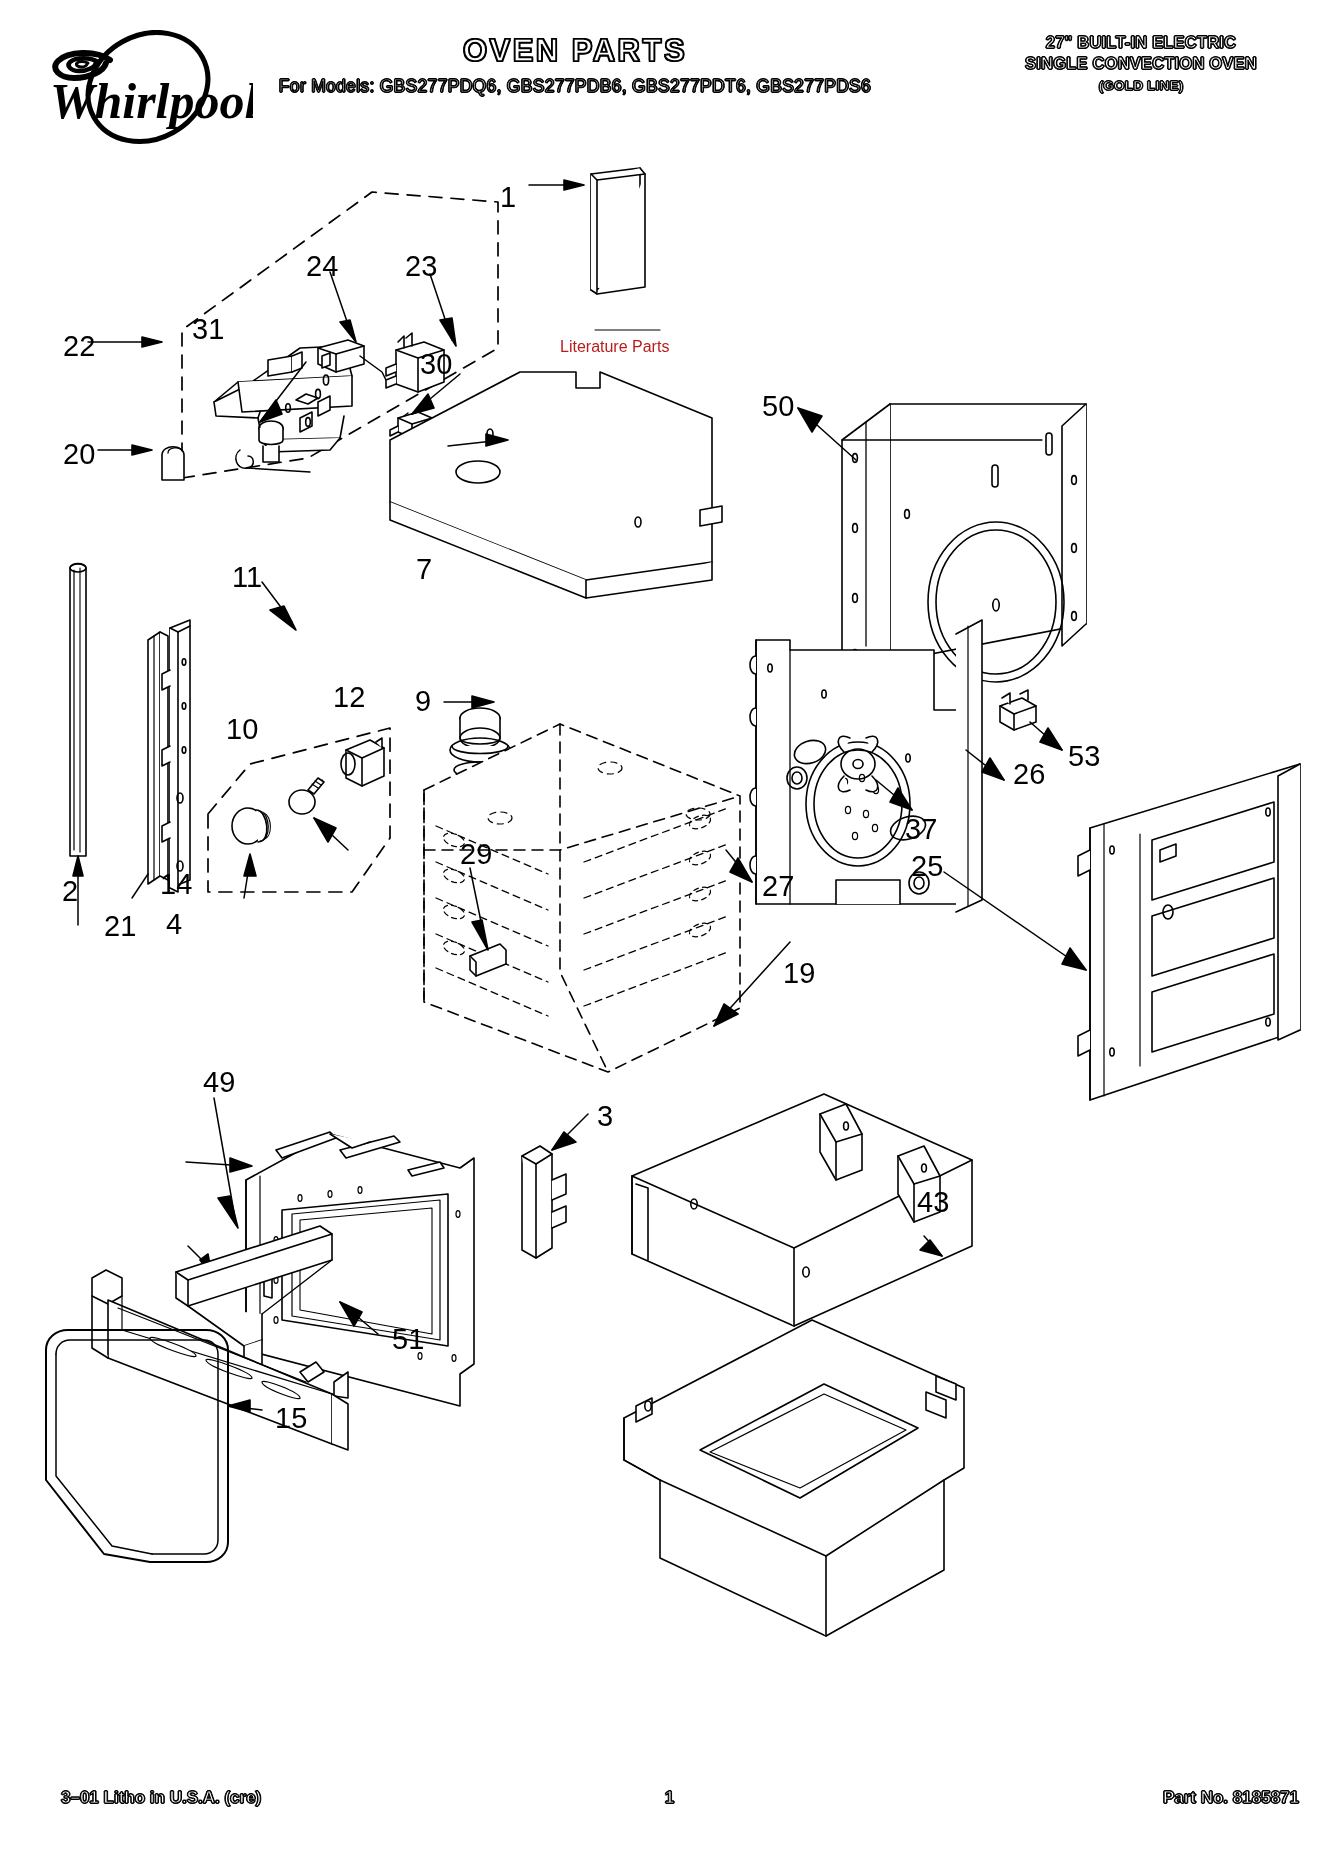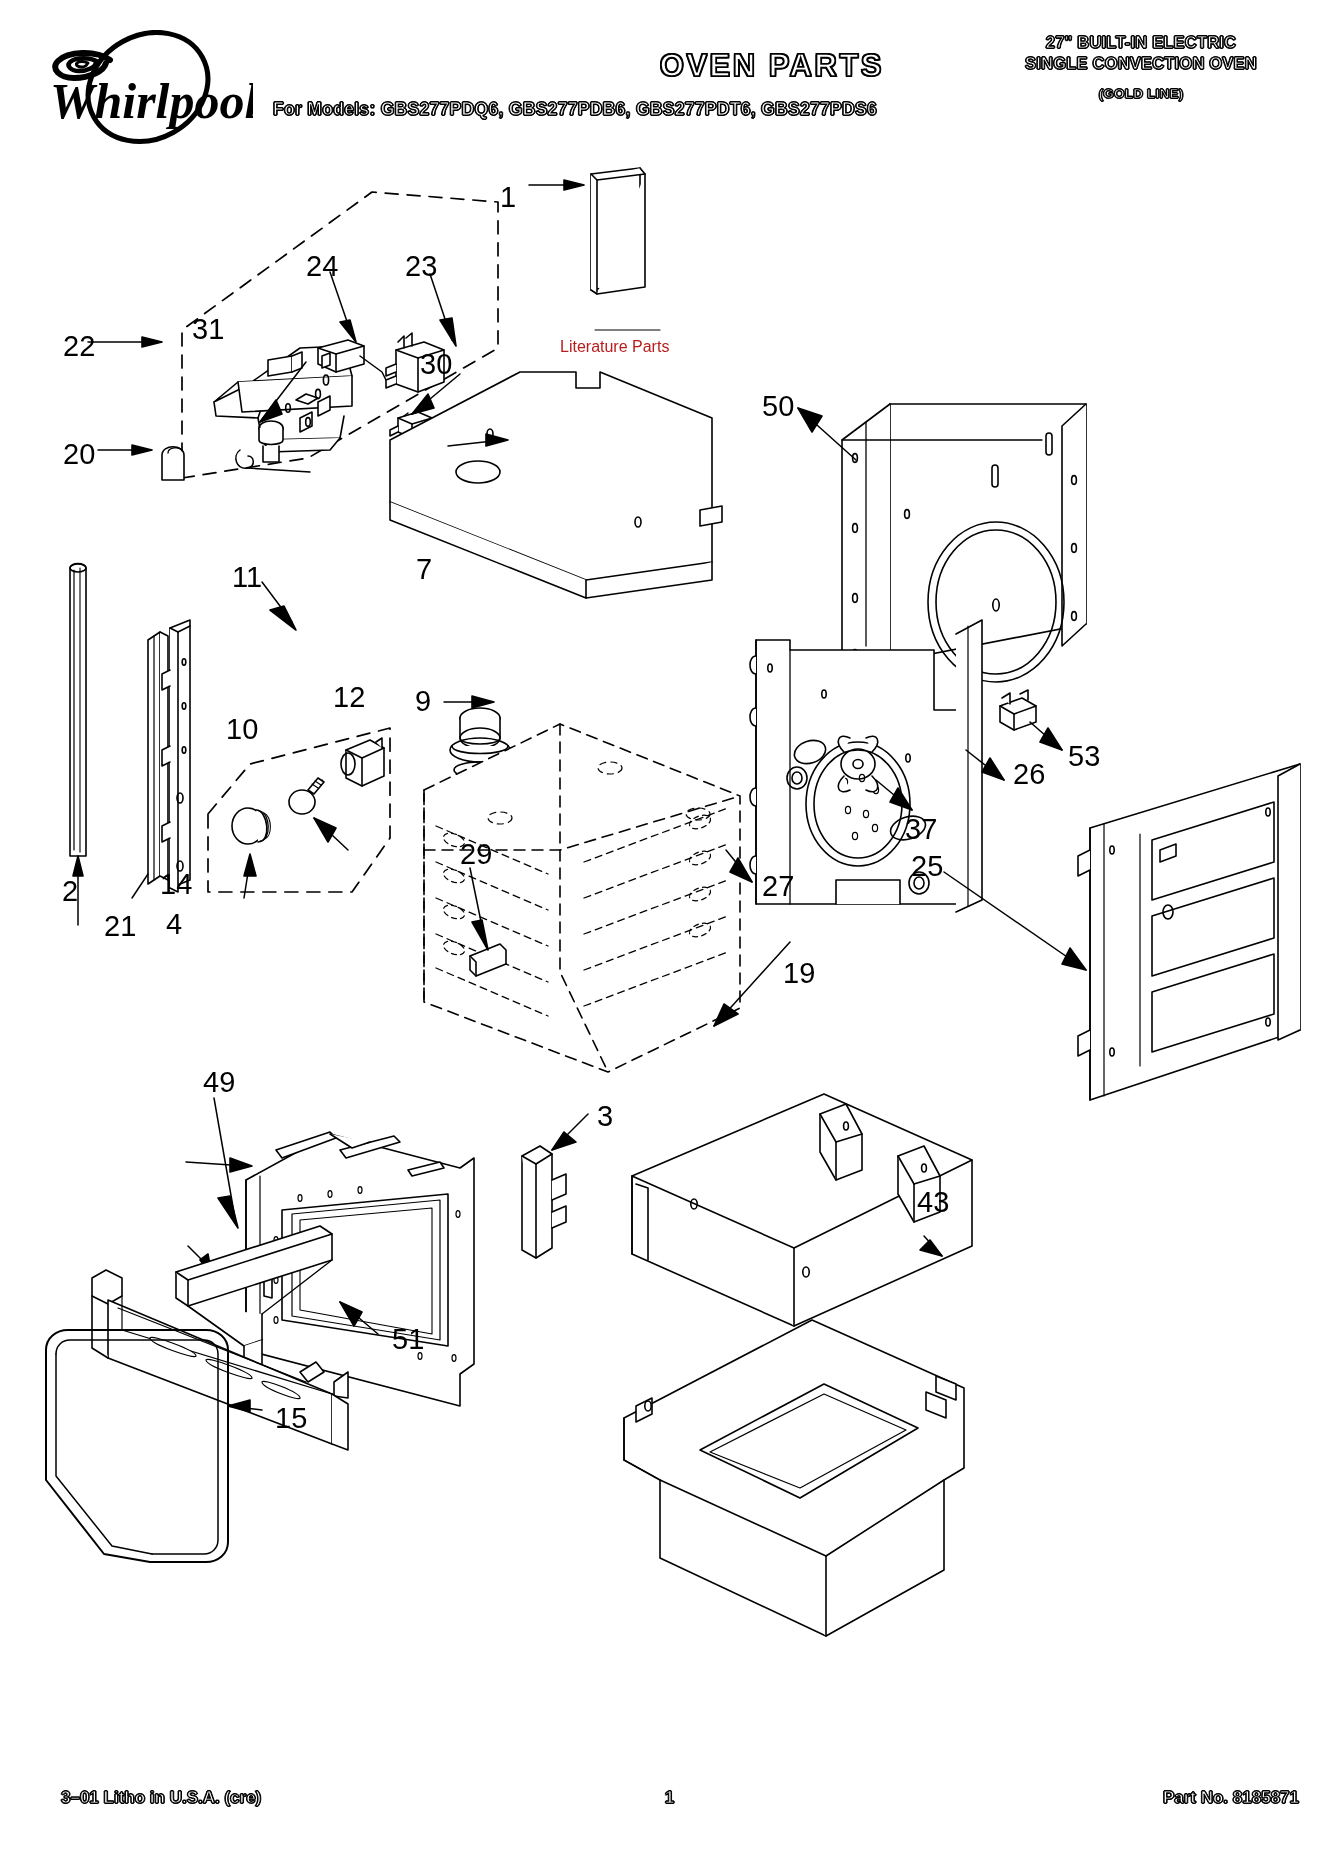--- a/index.html
+++ b/index.html
@@ -39,26 +39,25 @@
     font-family: "Liberation Sans", sans-serif;
     font-weight: bold;
     font-size: 31px;
     letter-spacing: 2.5px;
     line-height: 1.05;
     color: #fff;
     -webkit-text-stroke: 1.6px #000;
     text-shadow:
       -1px -1px 0 #000,  1px -1px 0 #000,
       -1px  1px 0 #000,  1px  1px 0 #000;
-    margin: 16px;
-    text-align: right;
+    margin: 1px;
   }
   .models-line {
     font-family: "Liberation Sans", sans-serif;
-    font-weight: bold;
+    font-weight: normal;
     font-size: 17.5px;
     letter-spacing: 0.3px;
     line-height: 1.25;
     color: #fff;
     -webkit-text-stroke: 1.15px #000;
     text-shadow:
       -1px 0 0 #000, 1px 0 0 #000,
       0 -1px 0 #000, 0 1px 0 #000;
     margin: 8px 0 0 0;
     white-space: nowrap;
@@ -96,21 +95,21 @@
     color: #fff;
     -webkit-text-stroke: 1.1px #000;
     text-shadow:
       -1px 0 0 #000, 1px 0 0 #000,
       0 -1px 0 #000, 0 1px 0 #000;
     white-space: nowrap;
   }
   .spec-sub {
     font-size: 13.5px;
     -webkit-text-stroke: 0.95px #000;
-    margin-top: 11px;
+    margin-top: 3px;
   }
 
   
   #diagram {
     position: absolute;
     left: 0; top: 150px;
     width: 1339px; height: 1620px;
   }
   #diagram svg { display: block; }
 

